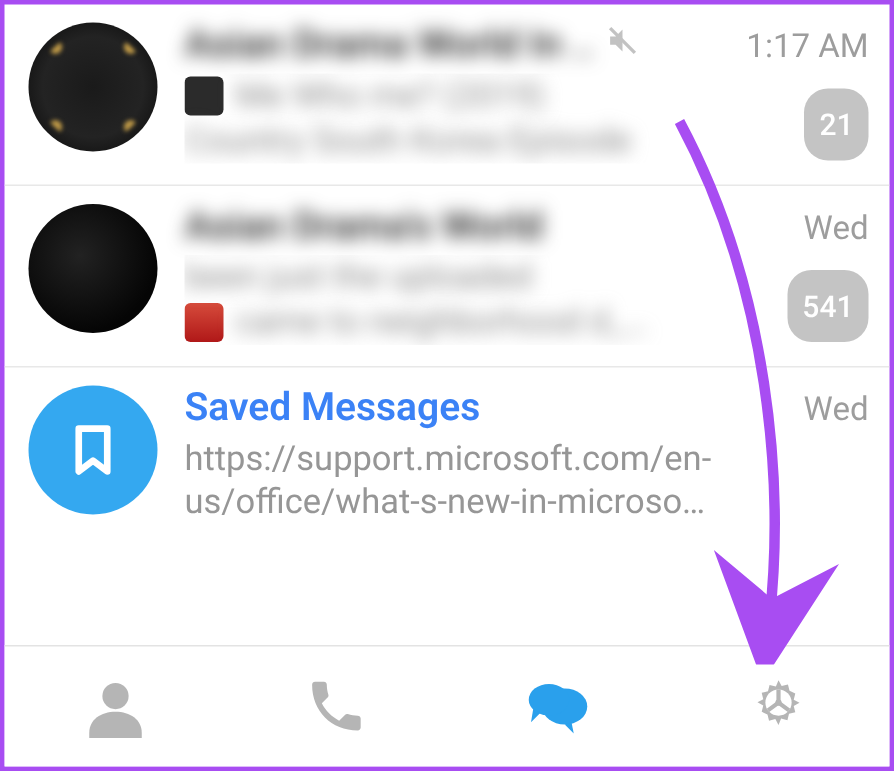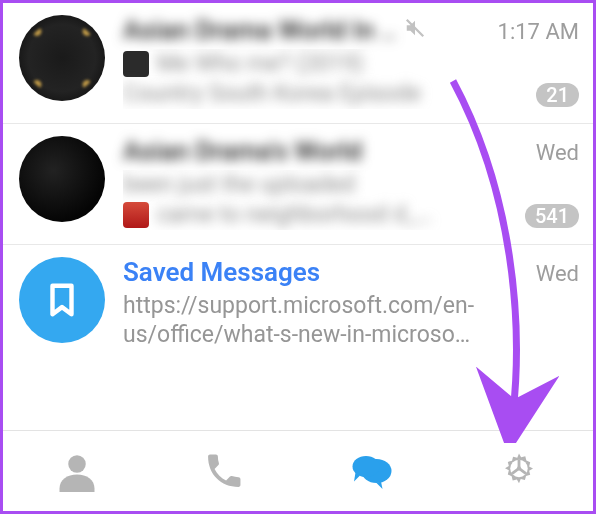--- a/index.html
+++ b/index.html
@@ -26,21 +26,21 @@
   .chat-title{font-size:26px;font-weight:600;color:#3b82f6;overflow:hidden;text-overflow:ellipsis;}
   .blur{filter:blur(6px);color:#333;user-select:none;}
   .blur-light{filter:blur(6px);color:#888;user-select:none;}
   .mute-icon{margin-left:8px;color:#b9b9b9;flex:0 0 auto;}
   .time{margin-left:auto;color:#9d9d9d;font-size:22px;flex:0 0 auto;padding-left:10px;}
   .preview{font-size:23px;color:#969696;line-height:1.3;margin-top:4px;max-width:100%;overflow:hidden;}
   .preview-line{display:flex;align-items:center;gap:8px;}
   .mini-thumb{width:26px;height:26px;border-radius:4px;background:#2b2b2b;flex:0 0 auto;}
   .mini-thumb.red{background:linear-gradient(#d64b3b,#b01818);}
   .badge-holder{position:absolute;right:14px;bottom:16px;}
-  .badge{background:#c4c4c4;color:#fff;font-size:20px;font-weight:500;border-radius:16px;min-width:34px;height:24px;display:flex;align-items:center;justify-content:center;padding:0 10px;box-sizing:border-box;}
+  .badge{background:#c4c4c4;color:#fff;font-size:20px;font-weight:500;border-radius:16px;min-width:34px;height:48px;display:flex;align-items:center;justify-content:center;padding:0 10px;box-sizing:border-box;}
   .tab-bar{position:absolute;left:0;right:0;bottom:0;height:80px;display:flex;border-top:1px solid #e3e3e3;background:#fff;}
   .tab{flex:1;display:flex;align-items:center;justify-content:center;}
   .tab svg{width:42px;height:42px;}
   .tab .inactive{fill:#b5b5b5;}
   .tab .active{fill:#2aa0ec;}
   
   .arrow-svg{position:absolute;pointer-events:none;}
   .link-text{word-break:break-word;}
 </style>
 </head>

